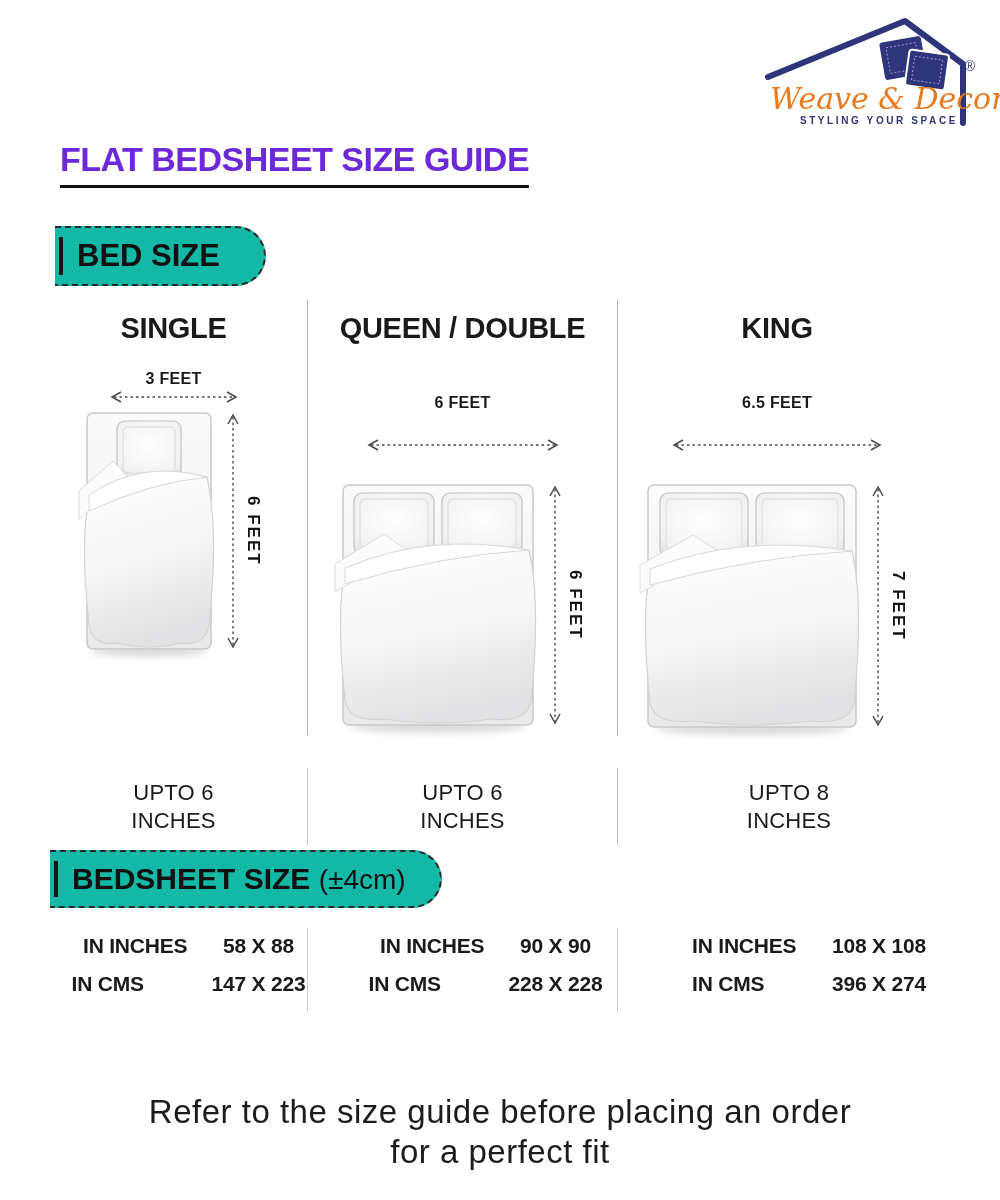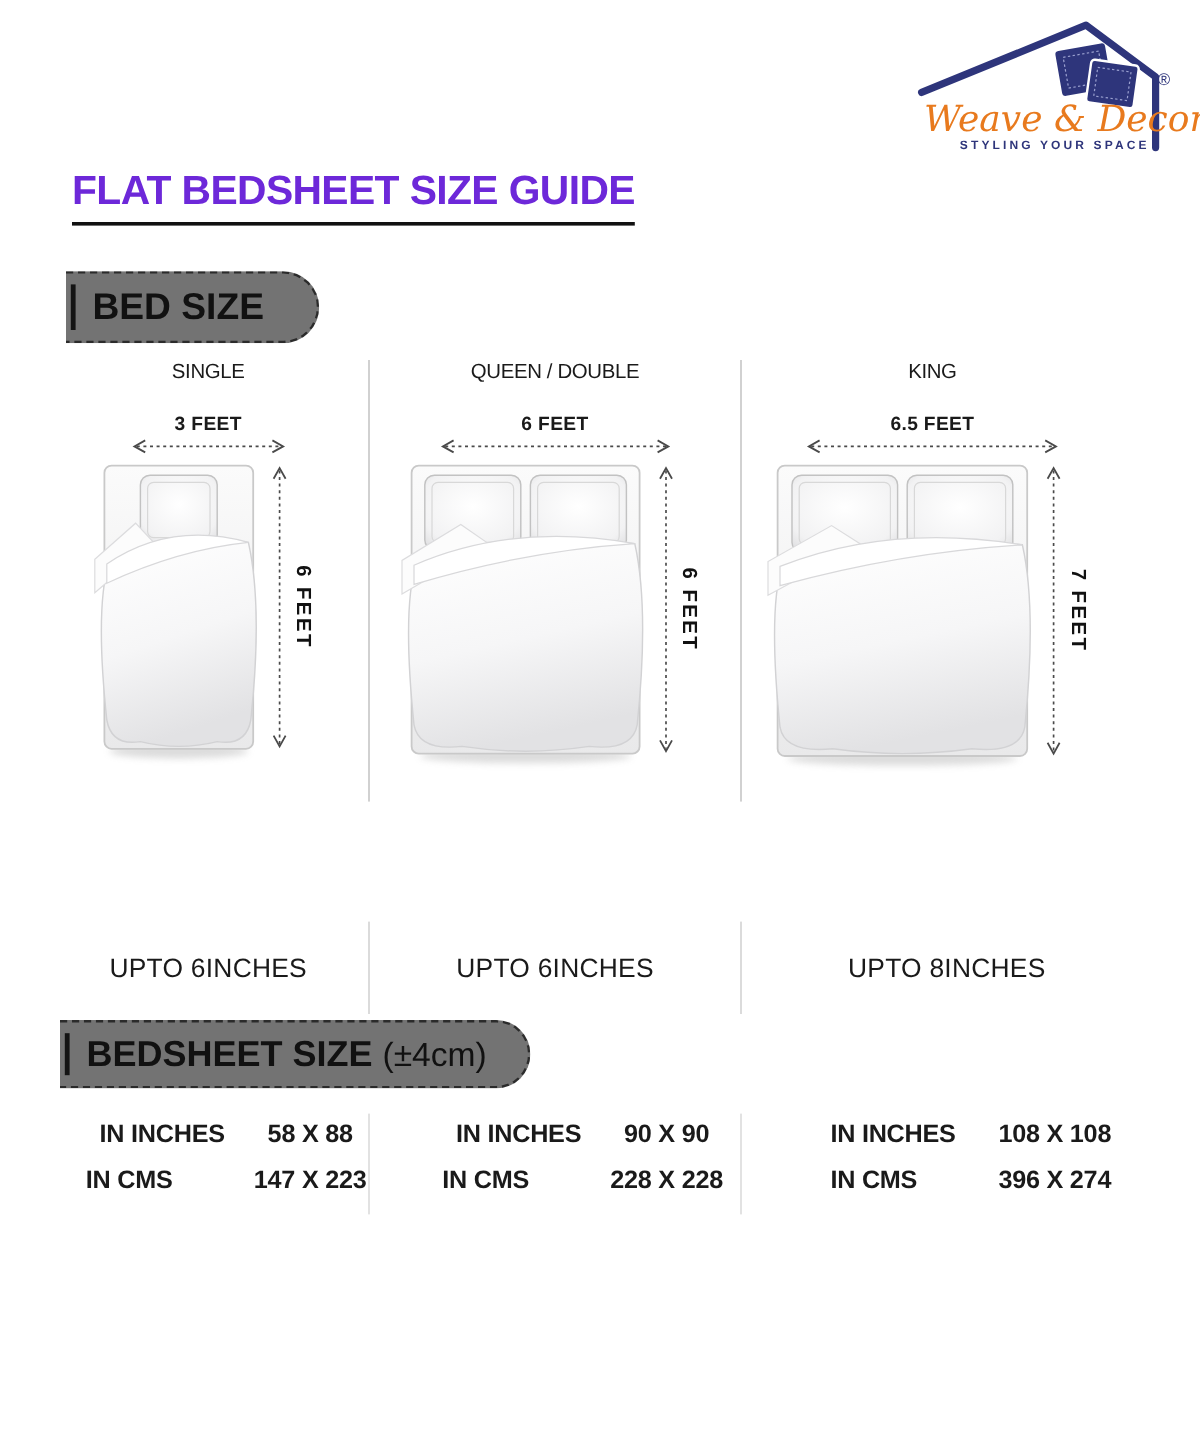--- a/index.html
+++ b/index.html
@@ -11,51 +11,51 @@
   .logo { position:absolute; top:13px; right:25px; width:215px; height:118px; }
 
   
   .title { position:absolute; left:60px; top:140px; font-size:34px; font-weight:800;
            letter-spacing:-0.5px; color:#6d28d9; border-bottom:3.5px solid #111;
            padding-bottom:6px; display:inline-block; }
 
   
   .pill { position:absolute; border:2px dashed #2b2b2b; border-left:none;
           border-radius:0 32px 32px 0; font-weight:800; color:#111;
-          line-height:1.1; background:#737373; }
+          line-height:1.1; background:#14b8a6; }
   .pill::before { content:""; position:absolute; left:4px; top:9px; bottom:9px;
                   width:4px; background:#141414; }
   .pill-bedsize  { left:55px; top:226px; font-size:31px; padding:11px 44px 11px 22px; }
   .pill-mattress { left:45px; top:698px; font-size:31px; padding:12px 60px 12px 24px; }
   .pill-sheet    { left:50px; top:850px; font-size:30px; padding:10px 34px 10px 22px; }
   .pill-light    { font-weight:400; font-size:28px; }
 
   
   .grid3 { position:absolute; left:40px; width:920px; display:grid;
            grid-template-columns:267px 310px 343px; }
   .beds-grid   { top:300px; height:368px; }
-  .beds-grid  .col + .col { border-left:1px solid #b3b3b3; }
+  .beds-grid  .col + .col { border-left:1px solid #b3b3b3;gap:24px; }
   .thick-grid  { top:768px; height:77px; }
   .thick-grid .col + .col { border-left:1px solid #c4c4c4; }
   .table-grid  { top:928px; height:84px; }
   .table-grid .col + .col { border-left:1px solid #cfcfcf; }
 
   .col { display:flex; flex-direction:column; align-items:center; }
   .col-king { padding-right:24px; }
 
-  .bed-name { font-size:17px; font-weight:400; letter-spacing:-0.3px; }
+  .bed-name { margin-top:12px; font-size:29px; font-weight:700; letter-spacing:-0.3px; }
   .bed-width-label { margin-top:25px; font-size:16px; font-weight:700; letter-spacing:0.3px; }
   .h-arrow { margin-top:2px; display:block; }
   .bed-row { margin-top:7px; display:flex; align-items:flex-start; gap:13px; }
   .v-arrow-wrap { display:flex; align-items:center; gap:3px; }
   .v-label { writing-mode:vertical-rl; text-orientation:mixed; font-size:17px;
              font-weight:700; letter-spacing:2px; color:#111; }
 
   
-  .thick-cell { display:flex; flex-direction:row; align-items:center;
+  .thick-cell { display:flex; flex-direction:column; align-items:center;
                 justify-content:center; height:100%; font-size:22px; line-height:28px;
                 font-weight:400; letter-spacing:0.2px; }
 
   
   .size-cell { width:100%; padding:6px 0 0 30px; display:flex;
                flex-direction:column; gap:14px; align-items:center; }
   .size-row { display:flex; font-size:21px; font-weight:700; letter-spacing:-0.2px; }
   .size-label { width:140px; }
   .size-value { }
 
@@ -274,14 +274,18 @@
           <span class="size-value">108 X 108</span>
         </div>
         <div class="size-row">
           <span class="size-label">IN CMS</span>
           <span class="size-value">396 X 274</span>
         </div>
       </div>
     </div>
   </div>
 
+  <div class="footer">
+    <div>Refer to the size guide before placing an order</div>
+    <div>for a perfect fit</div>
+  </div>
 
 </div>
 
 </body></html>

